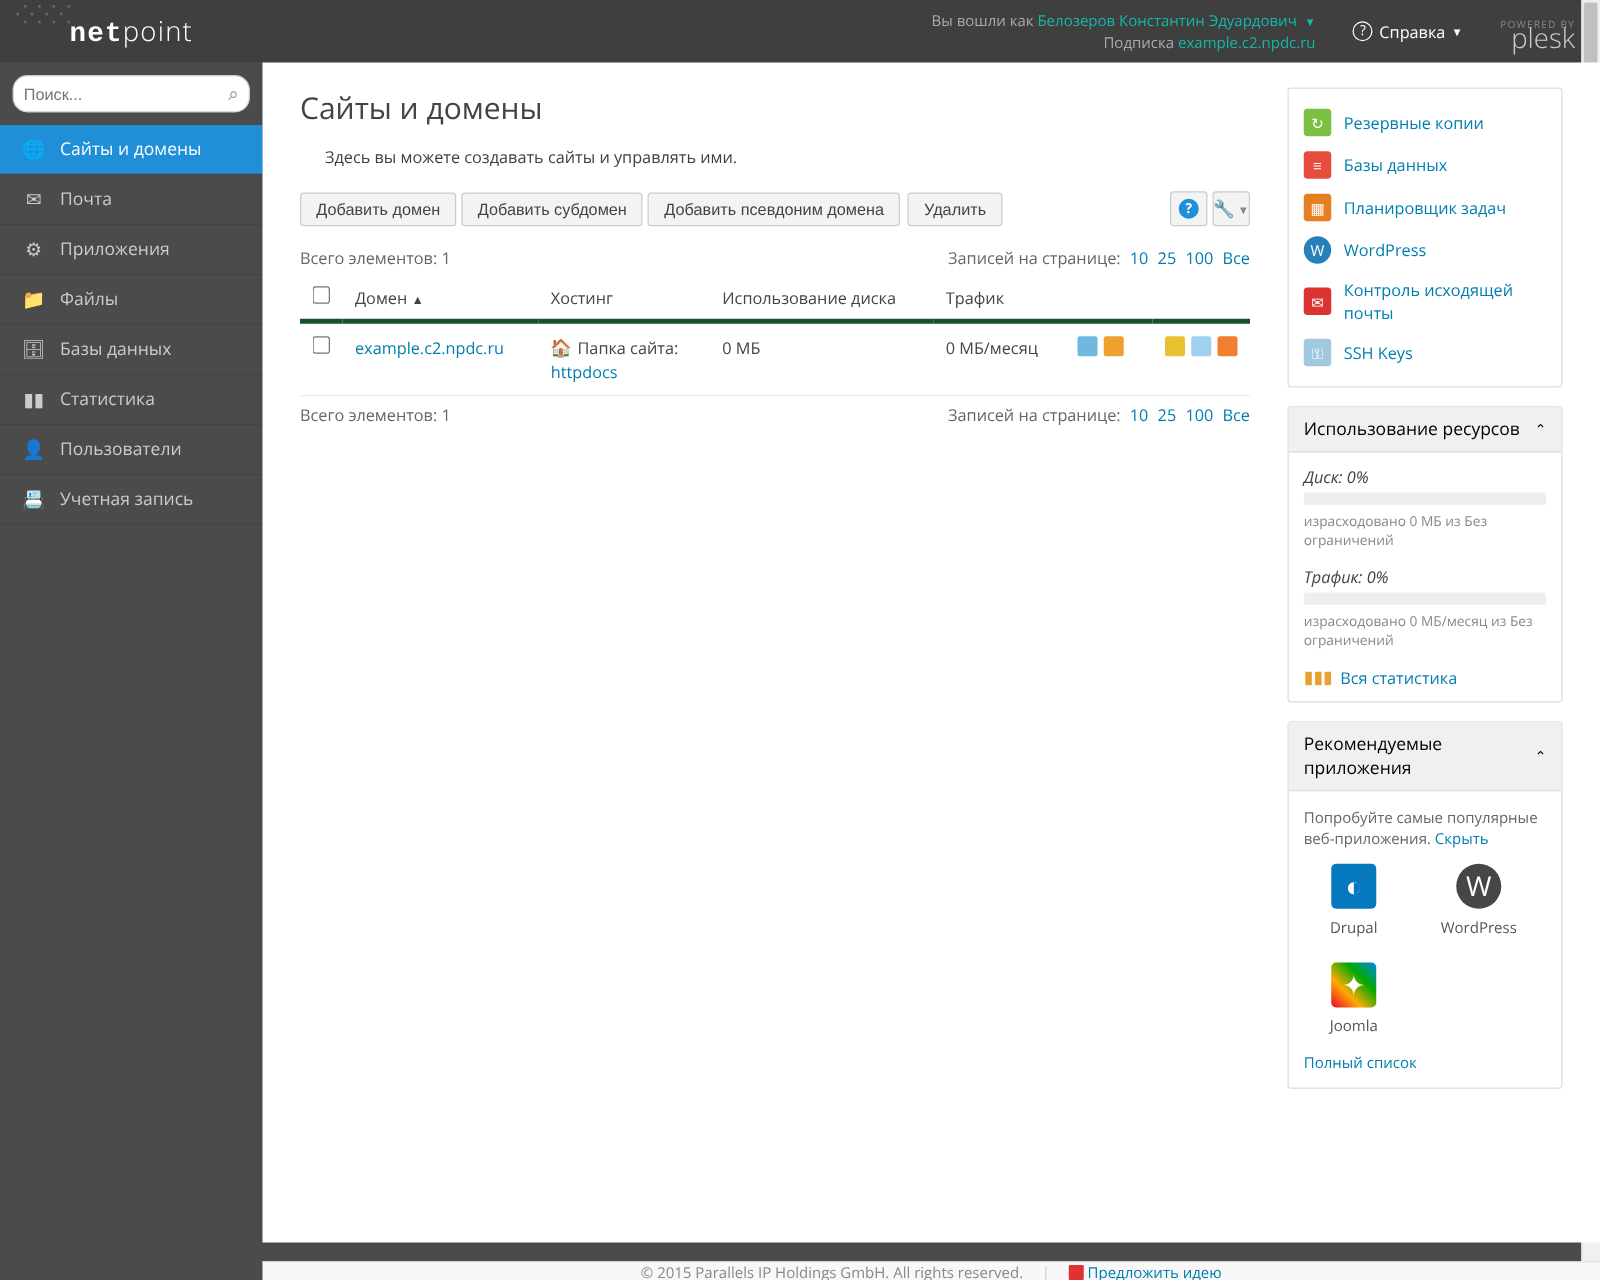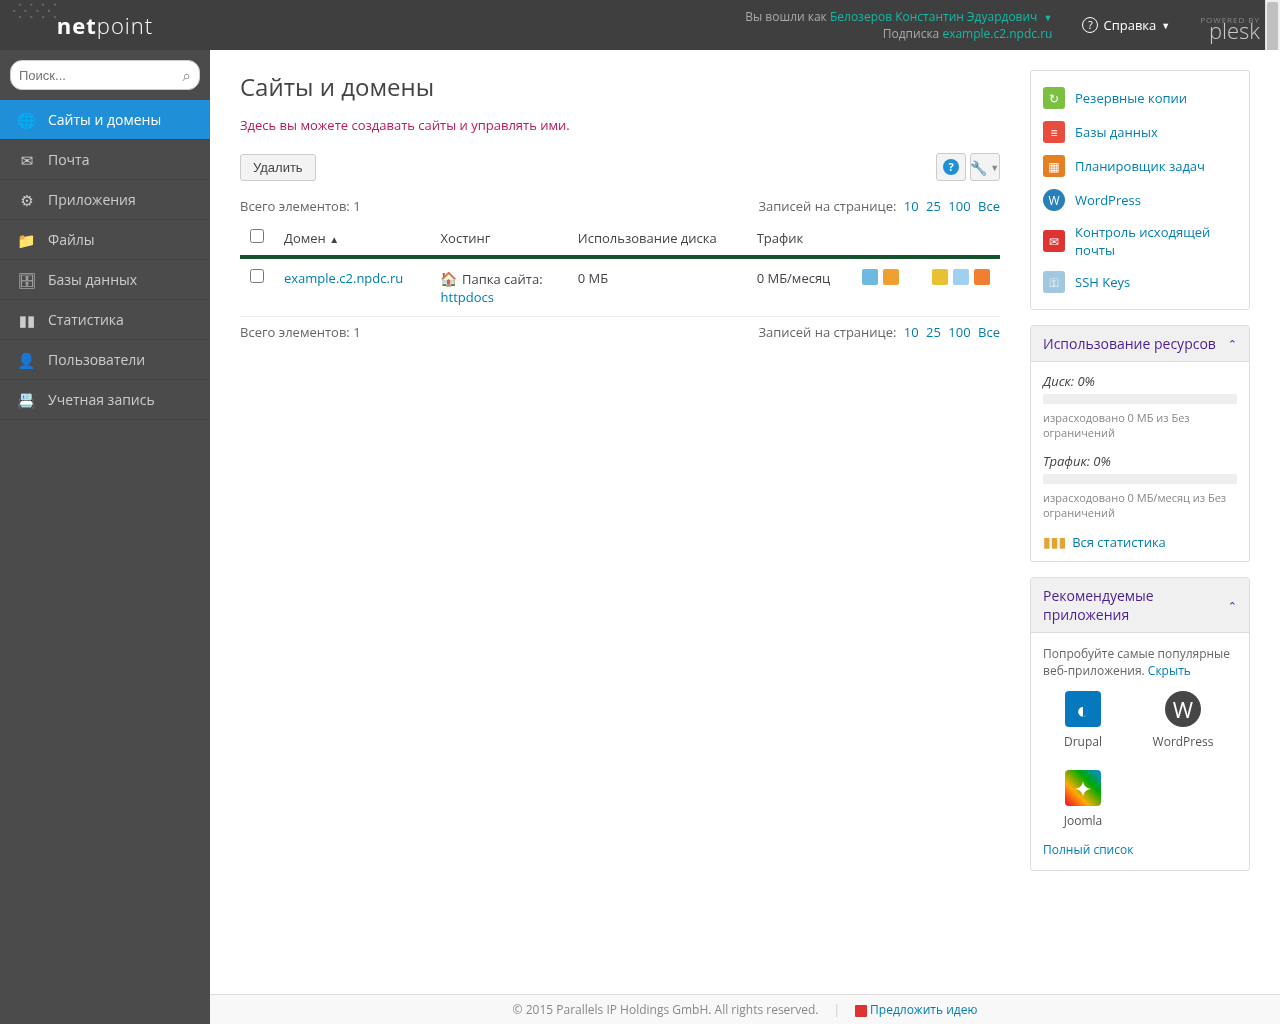--- a/index.html
+++ b/index.html
@@ -3,21 +3,21 @@
 <meta charset="utf-8">
 <style>
 * { margin:0; padding:0; box-sizing:border-box; }
 body { font-family:"Open Sans",Arial,sans-serif; font-size:13px; color:#444; background:#4b4b4b; width:1280px; height:1024px; overflow:hidden; position:relative; }
 a { color:#007eb0; text-decoration:none; }
 
 
 .top-header { height:50px; background:#3f3f3f; color:#aaa; display:flex; align-items:center; padding:0 20px 0 0; font-size:12px; }
 .logo-area { width:210px; height:50px; display:flex; align-items:center; justify-content:center; color:#fff; font-size:22px; font-weight:300; letter-spacing:1px; position:relative; }
 .logo-dots { position:absolute; left:12px; top:6px; color:#666; font-size:20px; line-height:10px; }
-.logo-text b { font-weight:700; }
+.logo-text b { font-weight:700;font-family:Liberation Mono, monospace; }
 .header-right { margin-left:auto; display:flex; align-items:center; gap:30px; }
 .user-block { text-align:right; line-height:16px; }
 .user-block .white { color:#14b8a6; }
 .user-block .caret { font-size:9px; margin-left:3px; }
 .help-link { color:#fff; display:flex; align-items:center; gap:5px; font-size:13px; }
 .help-link .qmark { display:inline-block; width:16px; height:16px; border:1.5px solid #fff; border-radius:50%; text-align:center; line-height:13px; font-size:11px; }
 .plesk-brand { text-align:right; color:#888; font-size:8px; letter-spacing:1px; line-height:11px; }
 .plesk-brand .big { font-size:22px; color:#ccc; letter-spacing:0; font-weight:300; }
 
 
@@ -28,21 +28,21 @@
 .search-box .mag { color:#888; font-size:15px; }
 .nav-item { display:flex; align-items:center; gap:12px; padding:10px 18px; color:#ccc; font-size:14px; cursor:pointer; border-bottom:1px solid #444; }
 .nav-item.active { background:#1f8fd8; color:#fff; }
 .nav-icon { width:18px; height:18px; display:inline-flex; align-items:center; justify-content:center; font-size:15px; }
 
 
 .main { position:absolute; left:210px; right:0; top:50px; bottom:30px; background:#fff; overflow:auto; }
 .content { padding:20px 30px; display:flex; gap:30px; }
 .left { flex:1; min-width:0; }
 .page-title { font-size:24px; color:#444; font-weight:400; margin-bottom:12px; }
-.intro { color:#be185d; margin-bottom:10px; line-height:20px; }
+.intro { color:#404040; margin-bottom:10px; line-height:20px;margin-left:20px; }
 
 .toolbar { display:flex; gap:6px; margin:18px 0 10px; align-items:center; }
 .btn { background:#f3f3f3; border:1px solid #ccc; border-radius:3px; padding:5px 12px; font-size:13px; color:#444; cursor:pointer; }
 .btn-group { display:flex; gap:4px; }
 .toolbar-right { margin-left:auto; display:flex; gap:4px; }
 .icon-btn { width:30px; height:28px; background:#f3f3f3; border:1px solid #ccc; border-radius:3px; display:flex; align-items:center; justify-content:center; cursor:pointer; }
 .icon-btn .qc { display:inline-block; width:16px; height:16px; background:#1f8fd8; color:#fff; border-radius:50%; text-align:center; line-height:16px; font-size:11px; font-weight:bold; }
 .icon-btn .wrench { color:#888; font-size:14px; }
 .icon-btn .dd { font-size:9px; color:#888; margin-left:2px; }
 
@@ -69,40 +69,40 @@
 .panel-body { padding:10px 12px; }
 .tool-link { display:flex; align-items:center; gap:10px; padding:6px 0; color:#007eb0; font-size:13px; cursor:pointer; }
 .tool-ico { width:22px; height:22px; border-radius:3px; display:flex; align-items:center; justify-content:center; color:#fff; font-size:12px; flex-shrink:0; }
 .ti-green { background:#7bc043; }
 .ti-db { background:#e84c3d; }
 .ti-cal { background:#e67e22; }
 .ti-wp { background:#2880b9; border-radius:50%; }
 .ti-mail { background:#d33; }
 .ti-key { background:#a0c8e0; }
 
-.panel-header { background:#f0f0f0; padding:8px 12px; font-size:14px; color:#4c1d95; display:flex; justify-content:space-between; align-items:center; cursor:pointer; border-bottom:1px solid #ddd; }
+.panel-header { background:#f0f0f0; padding:8px 12px; font-size:14px; color:#000000; display:flex; justify-content:space-between; align-items:center; cursor:pointer; border-bottom:1px solid #ddd; }
 .panel-header .chev { font-size:11px; }
 .res-block { padding:10px 12px; font-size:12px; color:#666; }
 .res-label { font-size:13px; color:#444; margin-bottom:4px;font-style:italic; }
 .res-bar { height:10px; background:#eee; border-radius:2px; margin-bottom:6px; }
 .res-text { font-size:11px; color:#888; margin-bottom:12px; line-height:15px; }
 .stats-link { display:flex; align-items:center; gap:6px; color:#007eb0; font-size:13px; }
 .bars-icon { color:#e8a030; font-size:14px; }
 
 .apps-body { padding:12px; font-size:12px; color:#666; }
 .app-grid { display:flex; flex-wrap:wrap; gap:20px; margin:12px 0; }
 .app { width:80px; text-align:center; cursor:pointer; }
 .app-ico { width:36px; height:36px; margin:0 auto 6px; border-radius:4px; display:flex; align-items:center; justify-content:center; font-size:22px; color:#fff; }
 .ai-drupal { background:#0678be; }
 .ai-wp { background:#464646; border-radius:50%; }
 .ai-joomla { background:linear-gradient(45deg,#e03,#fa0,#0a0,#08e); }
 .app-name { font-size:12px; color:#555; }
 
 
-.footer { position:absolute; left:210px; right:0; bottom:0; height:30px; background:#f8f8f8; border-top:1px solid #ddd; display:flex; align-items:center; justify-content:center; gap:15px; font-size:12px; color:#888; }
+.footer { position:absolute; left:210px; right:0; bottom:0; height:15px; background:#f8f8f8; border-top:1px solid #ddd; display:flex; align-items:center; justify-content:center; gap:15px; font-size:12px; color:#888; }
 .footer .sep { color:#ccc; }
 .footer a { color:#007eb0; }
 .flag-ico { width:12px; height:12px; background:#d33; display:inline-block; border-radius:1px; margin-right:3px; vertical-align:middle; }
 
 
 .scroll-hint { position:absolute; right:0; top:0; width:15px; height:100%; background:#f0f0f0; border-left:1px solid #ddd; }
 .scroll-thumb { position:absolute; right:2px; top:2px; width:11px; height:60px; background:#c0c0c0; border-radius:2px; }
 </style>
 </head>
 <body>
@@ -183,20 +183,25 @@
     </div>
 </div>
 
 <div class="main">
   <div class="content">
     <div class="left">
       <h1 class="page-title">Сайты и домены</h1>
       <p class="intro">Здесь вы можете создавать сайты и управлять ими.</p>
 
       <div class="toolbar">
+        <div class="btn-group">
+          <button class="btn">Добавить домен</button>
+          <button class="btn">Добавить субдомен</button>
+          <button class="btn">Добавить псевдоним домена</button>
+        </div>
         <button class="btn">Удалить</button>
         <div class="toolbar-right">
           <div class="icon-btn">
               <span class="qc">?</span>
             </div>
           <div class="icon-btn">
               <span class="wrench">🔧</span>
               <span class="dd">▼</span>
             </div>
         </div>

